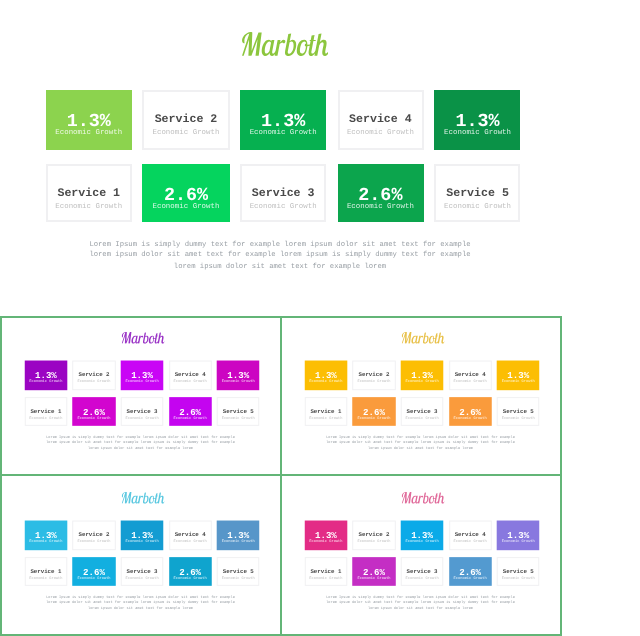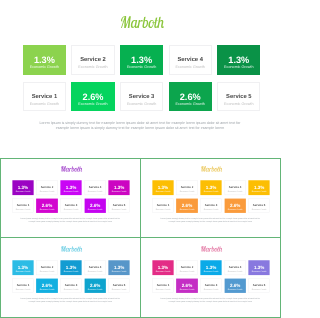--- a/index.html
+++ b/index.html
@@ -1,18 +1,18 @@
 <!DOCTYPE html>
 <html><head>
 <meta charset="utf-8">
 <style>
   html,body{margin:0;padding:0;background:#fff;}
   body{width:281px;height:318px;font-family:"Liberation Sans",sans-serif;overflow:hidden;-webkit-font-smoothing:antialiased;text-rendering:geometricPrecision;}
   .sheet{position:absolute;left:0;top:0;width:281px;height:318px;box-sizing:border-box;border:1px solid #63b577;background:#fff;}
-  .panel{position:absolute;overflow:hidden;background:#fff;}
+  .panel{position:absolute;overflow:hidden;background:#fff;font-family:Liberation Mono, monospace;}
   .p-main{left:0;top:0;width:281px;height:158px;}
   .p-tl{left:1px;top:158px;width:139px;height:79px;}
   .p-tr{left:141px;top:158px;width:139px;height:79px;}
   .p-bl{left:1px;top:238px;width:139px;height:79px;}
   .p-br{left:141px;top:238px;width:139px;height:79px;}
   .hr{position:absolute;background:#63b577;height:1px;left:1px;width:279px;}
   .vr{position:absolute;background:#63b577;width:1px;top:158px;height:159px;left:140px;}
 
   .slide{position:absolute;left:0;top:0;width:281px;height:158px;transform-origin:0 0;}
   .title{position:absolute;left:120.5px;top:15.9px;width:43.9px;height:12.0px;}

